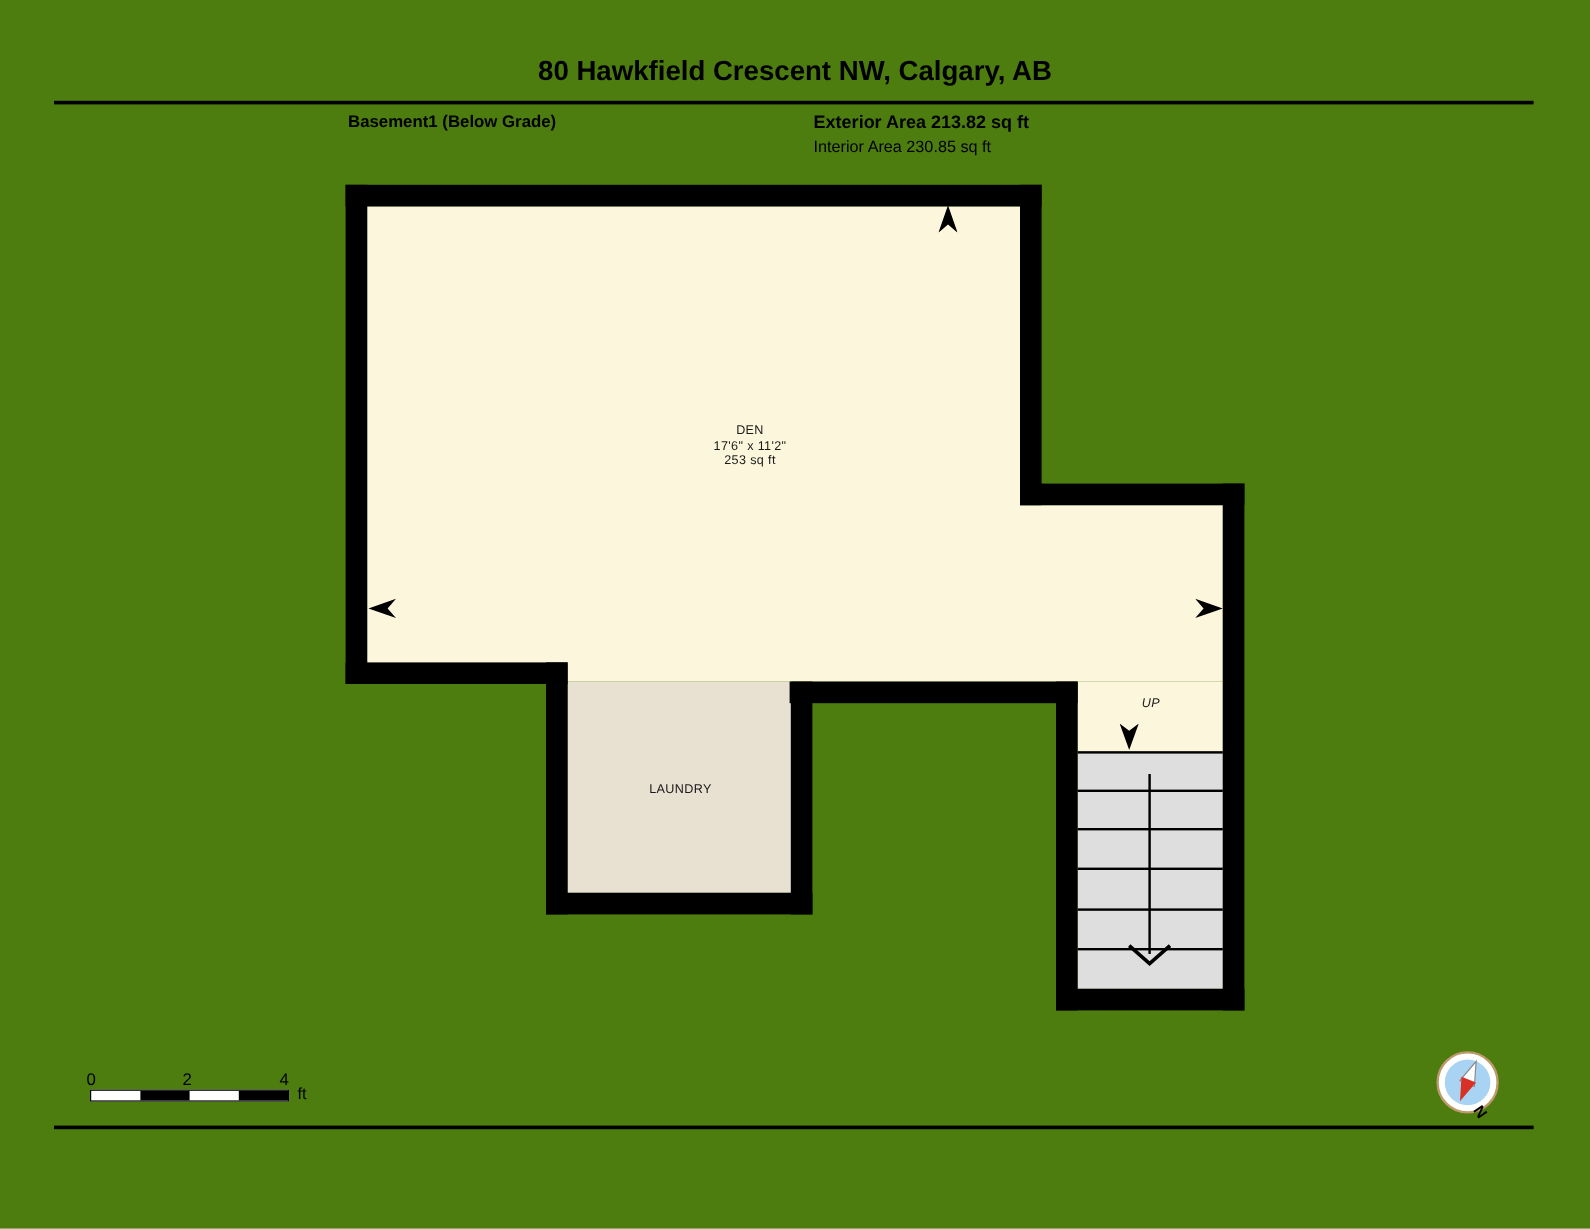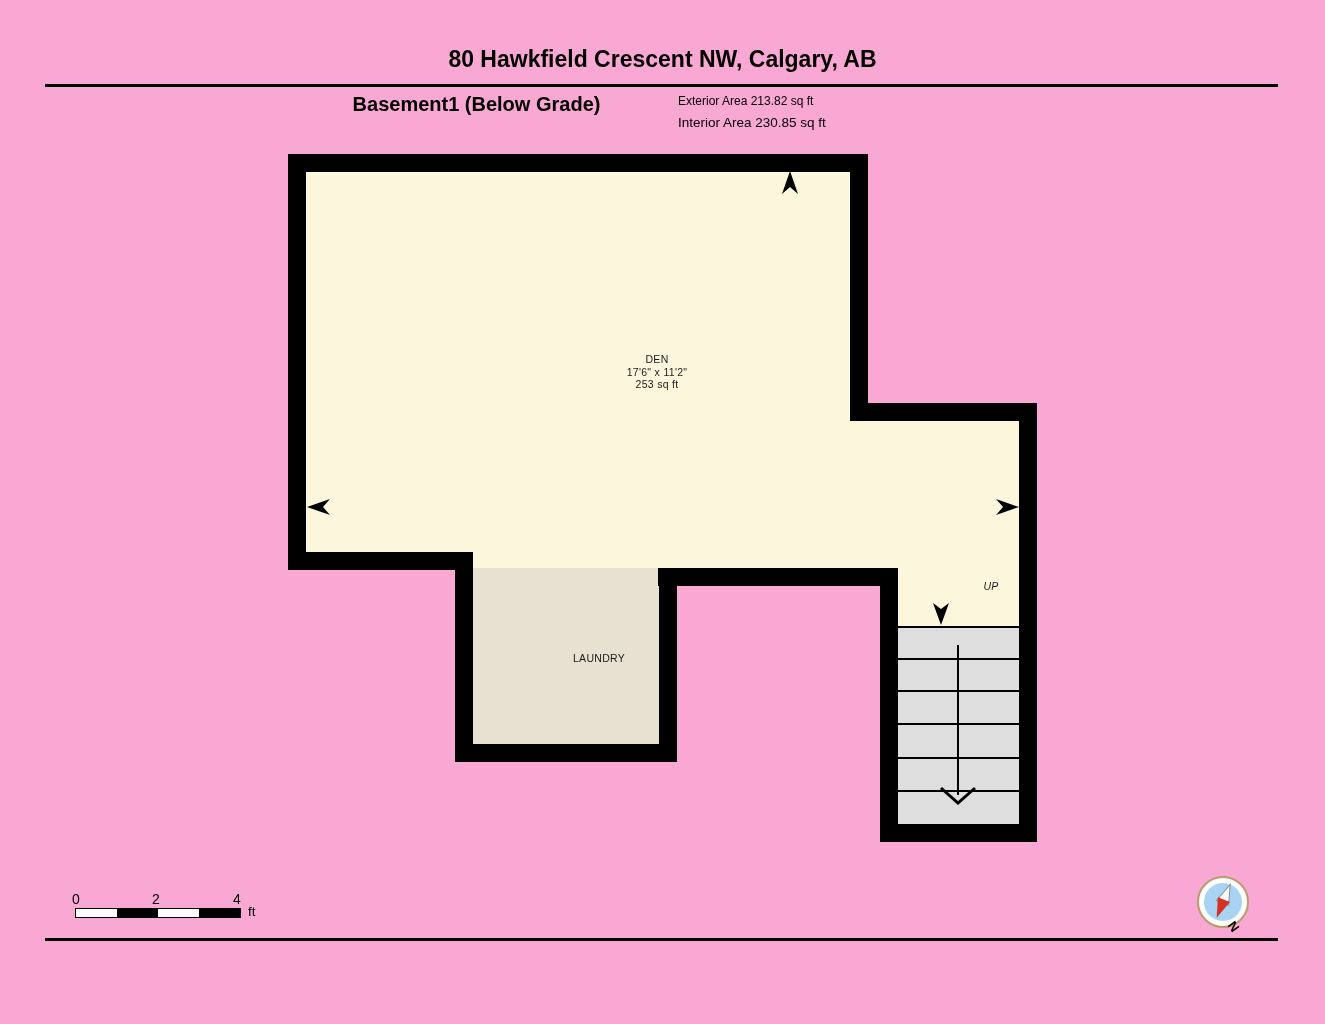--- a/index.html
+++ b/index.html
@@ -1,35 +1,35 @@
 <!DOCTYPE html>
 <html><head>
 <meta charset="utf-8">
 <style>
   html,body{margin:0;padding:0;background:#fff;}
-  .canvas{position:relative;width:1325px;height:1024px;background:#f9a8d4;
+  .canvas{position:relative;width:1325px;height:1024px;background:#4d7c0f;
           font-family:"Liberation Sans", sans-serif;color:#000;overflow:hidden;}
   .abs{position:absolute;}
   .hline{position:absolute;background:#000;}
   .wall{position:absolute;background:#000;}
   .fill{position:absolute;}
-  .rlabel{position:absolute;text-align:center;font-size:10.5px;line-height:12.5px;color:#1a1a1a;letter-spacing:.3px;margin-left:32px;}
+  .rlabel{position:absolute;text-align:center;font-size:10.5px;line-height:12.5px;color:#1a1a1a;letter-spacing:.3px;}
   .arr{position:absolute;}
   .sline{position:absolute;left:0;width:121px;height:2px;background:#000;}
   .tick{position:absolute;font-size:14px;color:#000;}
 </style>
 </head>
 <body>
 
 <div class="canvas">
 
   <div class="abs" style="left:0;top:46px;width:1325px;text-align:center;font-size:23px;font-weight:bold;">80 Hawkfield Crescent NW, Calgary, AB</div>
   <div class="hline" style="left:45px;top:84px;width:1233px;height:3px;"></div>
-  <div class="abs" style="left:290px;top:93px;width:373px;text-align:center;font-size:20px;font-weight:bold;">Basement1 (Below Grade)</div>
-  <div class="abs" style="left:678px;top:94px;font-size:12px;">Exterior Area 213.82 sq ft</div>
+  <div class="abs" style="left:290px;top:93px;width:373px;text-align:left;font-size:14px;font-weight:bold;">Basement1 (Below Grade)</div>
+  <div class="abs" style="left:678px;top:94px;font-size:15px;font-weight:bold;">Exterior Area 213.82 sq ft</div>
   <div class="abs" style="left:678px;top:115px;font-size:13.5px;">Interior Area 230.85 sq ft</div>
 
   <div class="fill" style="left: 306px; top: 172px; width: 544px; height: 396px; background-color: rgb(252, 247, 220);"></div>
   <div class="fill" style="left: 850px; top: 421px; width: 169px; height: 147px; background-color: rgb(252, 247, 220);"></div>
   <div class="fill" style="left: 898px; top: 568px; width: 121px; height: 58px; background-color: rgb(252, 247, 220);"></div>
   <div class="fill" style="left: 473px; top: 568px; width: 187px; height: 176px; background-color: rgb(232, 225, 209);"></div>
 
   <div class="fill" style="left: 898px; top: 626px; width: 121px; height: 198px; background-color: rgb(222, 222, 222);">
     <div class="sline" style="top:0;"></div>
     <div class="sline" style="top:32px;"></div>

